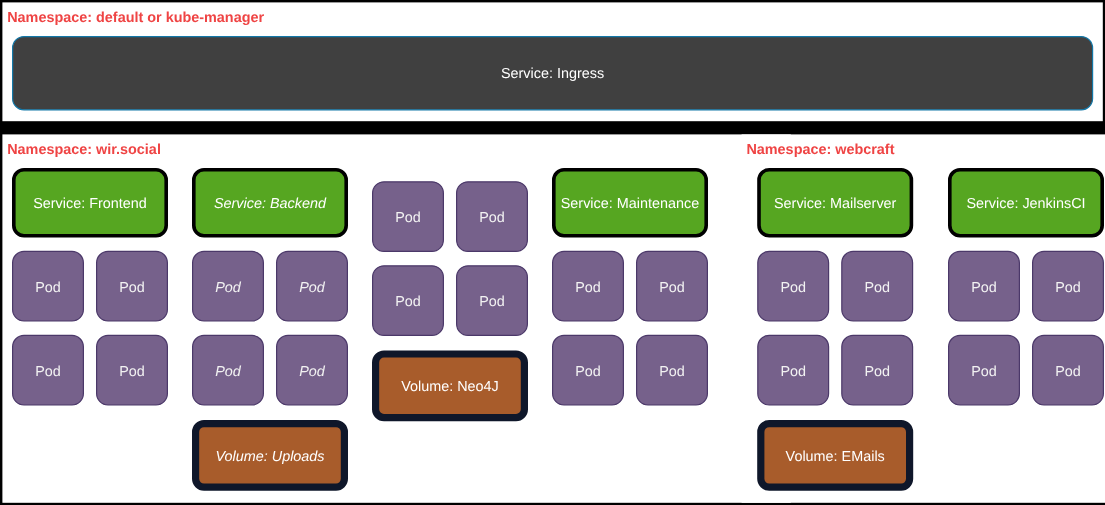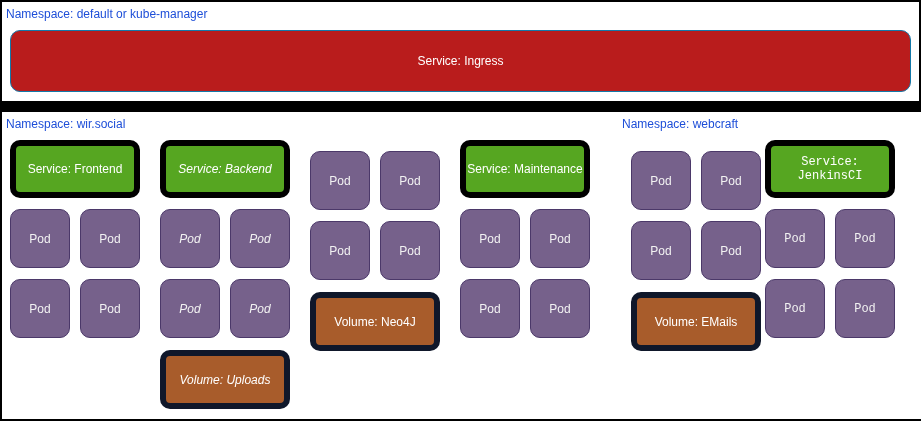--- a/index.html
+++ b/index.html
@@ -12,57 +12,57 @@
   }
   .panel{
     position:absolute;
     background:#FFFFFF;
   }
   #top-panel{left:2px;top:2px;width:917px;height:99px;}
   #left-panel{left:2px;top:112px;width:657px;height:307px;}
   #right-panel{left:618px;top:112px;width:301px;height:307px;padding-left:28px;}
   .ns-label{
     position:absolute;left:4px;top:5px;
-    font-size:12px;color:#1d4ed8;white-space:nowrap;
+    font-size:12px;color:#ef4444;white-space:nowrap;font-weight:bold;
   }
   .node{
     display:flex;align-items:center;justify-content:center;
     font-size:12px;color:#FFFFFF;text-align:center;
     border-radius:10px;box-sizing:border-box;
   }
   .ingress{
     position:absolute;left:8px;top:28px;width:901px;height:62px;
-    background:#b91c1c;border:1px solid #1378A8;
+    background:#404040;border:1px solid #1378A8;
   }
   .column{
     position:absolute;top:28px;width:130px;
   }
   .service{
     height:58px;
-    background:#56A621;border:6px solid #000000;
+    background:#56A621;border:3px solid #000000;
   }
   .pods{
     margin-top:11px;
     display:grid;
     grid-template-columns:60px 60px;
     column-gap:10px;row-gap:11px;
   }
   .pod{
     height:59px;
     background:#76618B;border:1px solid #4B3869;
     color:#F2F2F2;
   }
   .volume{
     margin-top:12px;height:59px;
     background:#A85C2B;border:6px solid #0f172a;
   }
   
   .col-a{left:8px;}  .col-b{left:158px;font-style:italic;}  .col-c{left:308px;}  .col-d{left:458px;}
   
-  .col-r1{left:13px;}  .col-r2{left:147px;font-family:Liberation Mono, monospace;}
+  .col-r1{left:13px;}  .col-r2{left:172px;}
 </style>
 </head>
 <body>
 
 <div id="canvas">
 
   <section class="panel" id="top-panel">
     <div class="ns-label">Namespace: default or kube-manager</div>
     <div class="node ingress">Service: Ingress</div>
   </section>
@@ -109,20 +109,21 @@
         <div class="node pod">Pod</div>
         <div class="node pod">Pod</div>
       </div>
     </div>
   </section>
 
   <section class="panel" id="right-panel">
     <div class="ns-label">Namespace: webcraft</div>
 
     <div class="column col-r1">
+      <div class="node service">Service: Mailserver</div>
       <div class="pods">
         <div class="node pod">Pod</div>
         <div class="node pod">Pod</div>
         <div class="node pod">Pod</div>
         <div class="node pod">Pod</div>
       </div>
       <div class="node volume">Volume: EMails</div>
     </div>
 
     <div class="column col-r2">

